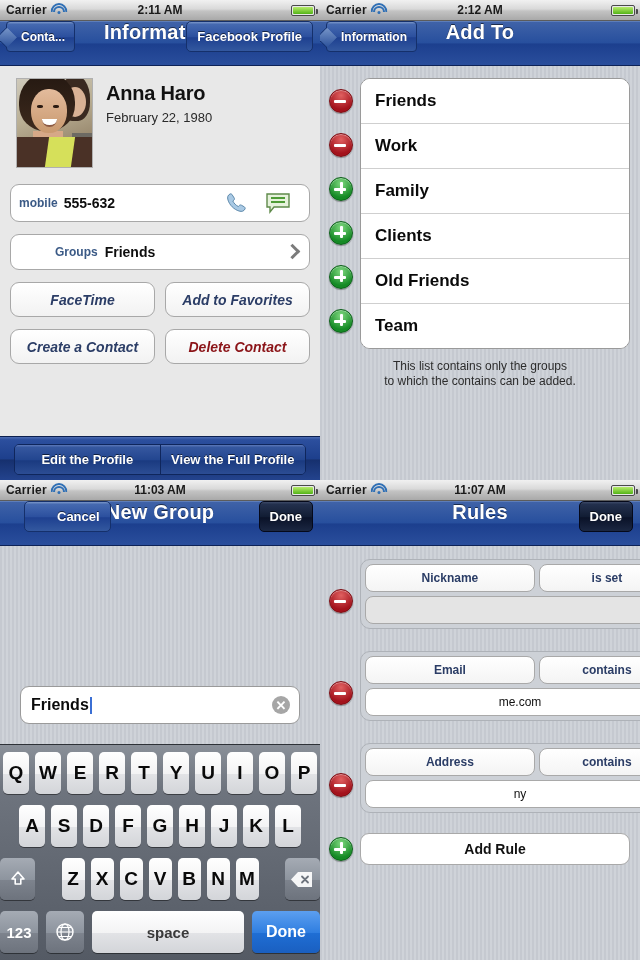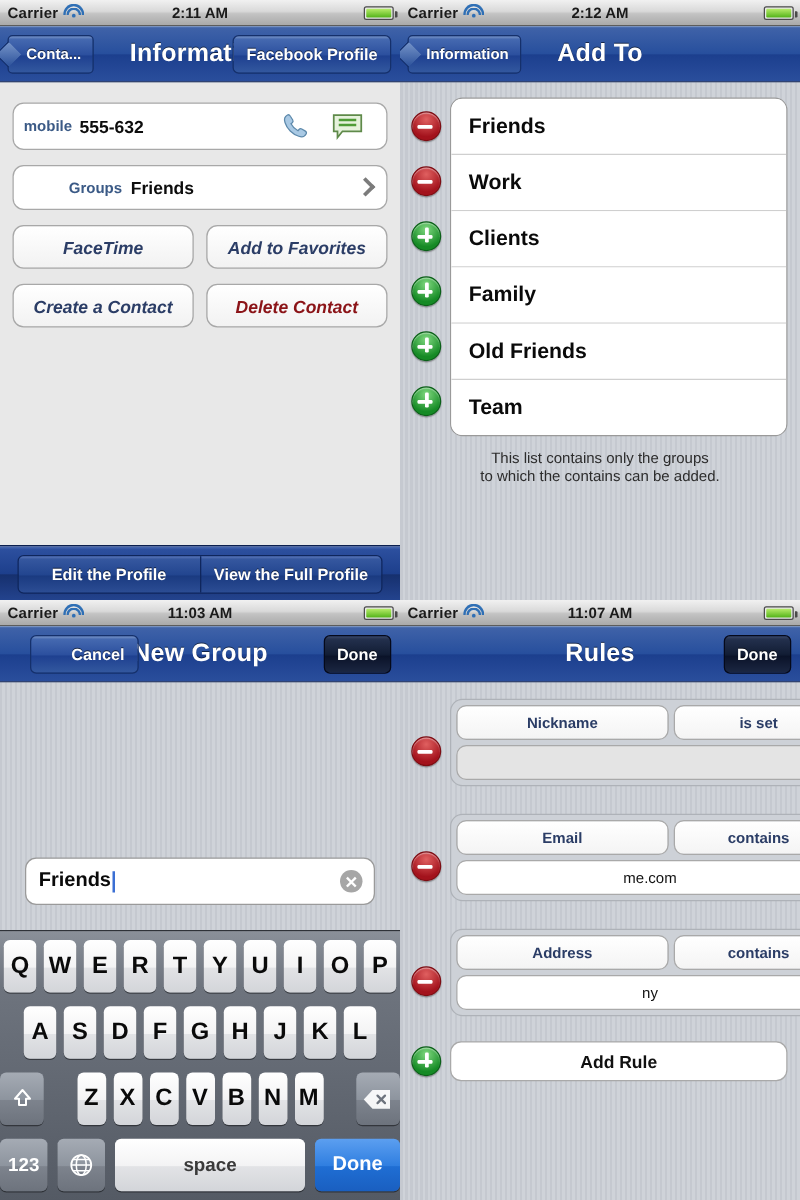--- a/index.html
+++ b/index.html
@@ -24,21 +24,21 @@
   .sb-time{position:absolute;left:0;right:0;text-align:center;font-size:12px;font-weight:bold;color:#1a1a1a;}
   .batt{position:absolute;right:5px;width:24px;height:11px;border:1px solid #4a4a4a;border-radius:2px;
     background:#e8e8e8;box-sizing:border-box;padding:1px;}
   .batt::after{content:"";position:absolute;right:-4px;top:3px;width:2px;height:5px;background:#4a4a4a;border-radius:0 1px 1px 0;}
   .batt i{display:block;width:100%;height:100%;border-radius:1px;
     background:linear-gradient(180deg,#b7ec6a,#53b318);}
 
   
   .navbar{position:relative;height:44px;
     background:linear-gradient(180deg,#6f8ec4 0%,#3f62a8 3%,#274f9d 50%,#1c3f8e 52%,#2a4e9c 100%);
-    border-bottom:1px solid #0d2257;display:flex;align-items:center;}
+    border-bottom:1px solid #0d2257;display:flex;}
   .nav-title{position:absolute;left:0;right:0;text-align:center;color:#fff;font-size:20px;font-weight:bold;
     text-shadow:0 -1px 0 rgba(0,0,0,.55);letter-spacing:.2px;}
   .backbtn{position:relative;z-index:3;margin-left:6px;height:29px;display:flex;align-items:center;
     padding:0 9px 0 14px;color:#fff;font-size:12px;font-weight:bold;
     text-shadow:0 -1px 0 rgba(0,0,0,.6);
     background:linear-gradient(180deg,#7b97c9 0%,#4569b0 8%,#2b4f9e 52%,#1e4090 54%,#33589f 100%);
     border:1px solid #15306b;border-radius:4px;white-space:nowrap;}
   .backbtn::before{content:"";position:absolute;left:-8px;top:50%;margin-top:-7px;width:14px;height:14px;
     background:linear-gradient(135deg,#6f8ec4 10%,#33589f 90%);
     border-left:1px solid #15306b;border-bottom:1px solid #15306b;
@@ -190,20 +190,40 @@
     <span class="batt">
         <i></i>
       </span>
   </div>
   <div class="navbar">
     <div class="backbtn">Conta...</div>
     <div class="nav-title">Information</div>
     <div class="plainbtn rightbtn">Facebook Profile</div>
   </div>
   <div class="body">
+    <div class="info-head">
+      <div class="photo">
+        <div class="sky"></div>
+          <div class="hairR"></div>
+          <div class="faceR"></div>
+        <div class="shirt2"></div>
+          <div class="hair"></div>
+          <div class="neck"></div>
+        <div class="shirt"></div>
+          <div class="scarf"></div>
+        <div class="face"></div>
+          <div class="eyeL"></div>
+          <div class="eyeR"></div>
+          <div class="smile"></div>
+      </div>
+      <div class="info-name">
+        <div class="nm">Anna Haro</div>
+        <div class="bd">February 22, 1980</div>
+      </div>
+    </div>
 
     <div class="card row-phone">
       <span class="lbl-mobile">mobile</span>
       <span class="val-phone">555-632</span>
       <span class="ico-spacer"></span>
       <span class="ico-phone">
         <svg width="26" height="22" viewBox="0 0 26 22">
             <path d="M5 2c-2 1-3 3-2 6 1.5 5 6 9.5 11 11 3 1 5 0 6-2 .5-1 0-1.7-1-2.3l-2.6-1.5c-.9-.5-1.6-.3-2.2.4l-.8 1c-2.4-1.2-4.4-3.2-5.6-5.6l1-.8c.7-.6.9-1.3.4-2.2L7.3 3C6.7 2 6 1.5 5 2z" fill="#a9c9e4" stroke="#5d89ab" stroke-width="1"></path>
           </svg>
       </span>
@@ -254,22 +274,22 @@
       </span>
   </div>
   <div class="navbar">
     <div class="backbtn">Information</div>
     <div class="nav-title">Add To</div>
   </div>
   <div class="body striped">
     <div class="grouplist">
       <div class="grouprow">Friends</div>
       <div class="grouprow">Work</div>
+      <div class="grouprow">Family</div>
       <div class="grouprow">Clients</div>
-      <div class="grouprow">Family</div>
       <div class="grouprow">Old Friends</div>
       <div class="grouprow">Team</div>
     </div>
     <div class="badge minus" style="top:23px">
         <span class="h"></span>
       </div>
     <div class="badge minus" style="top:67px">
         <span class="h"></span>
       </div>
     <div class="badge plus" style="top:111px">

